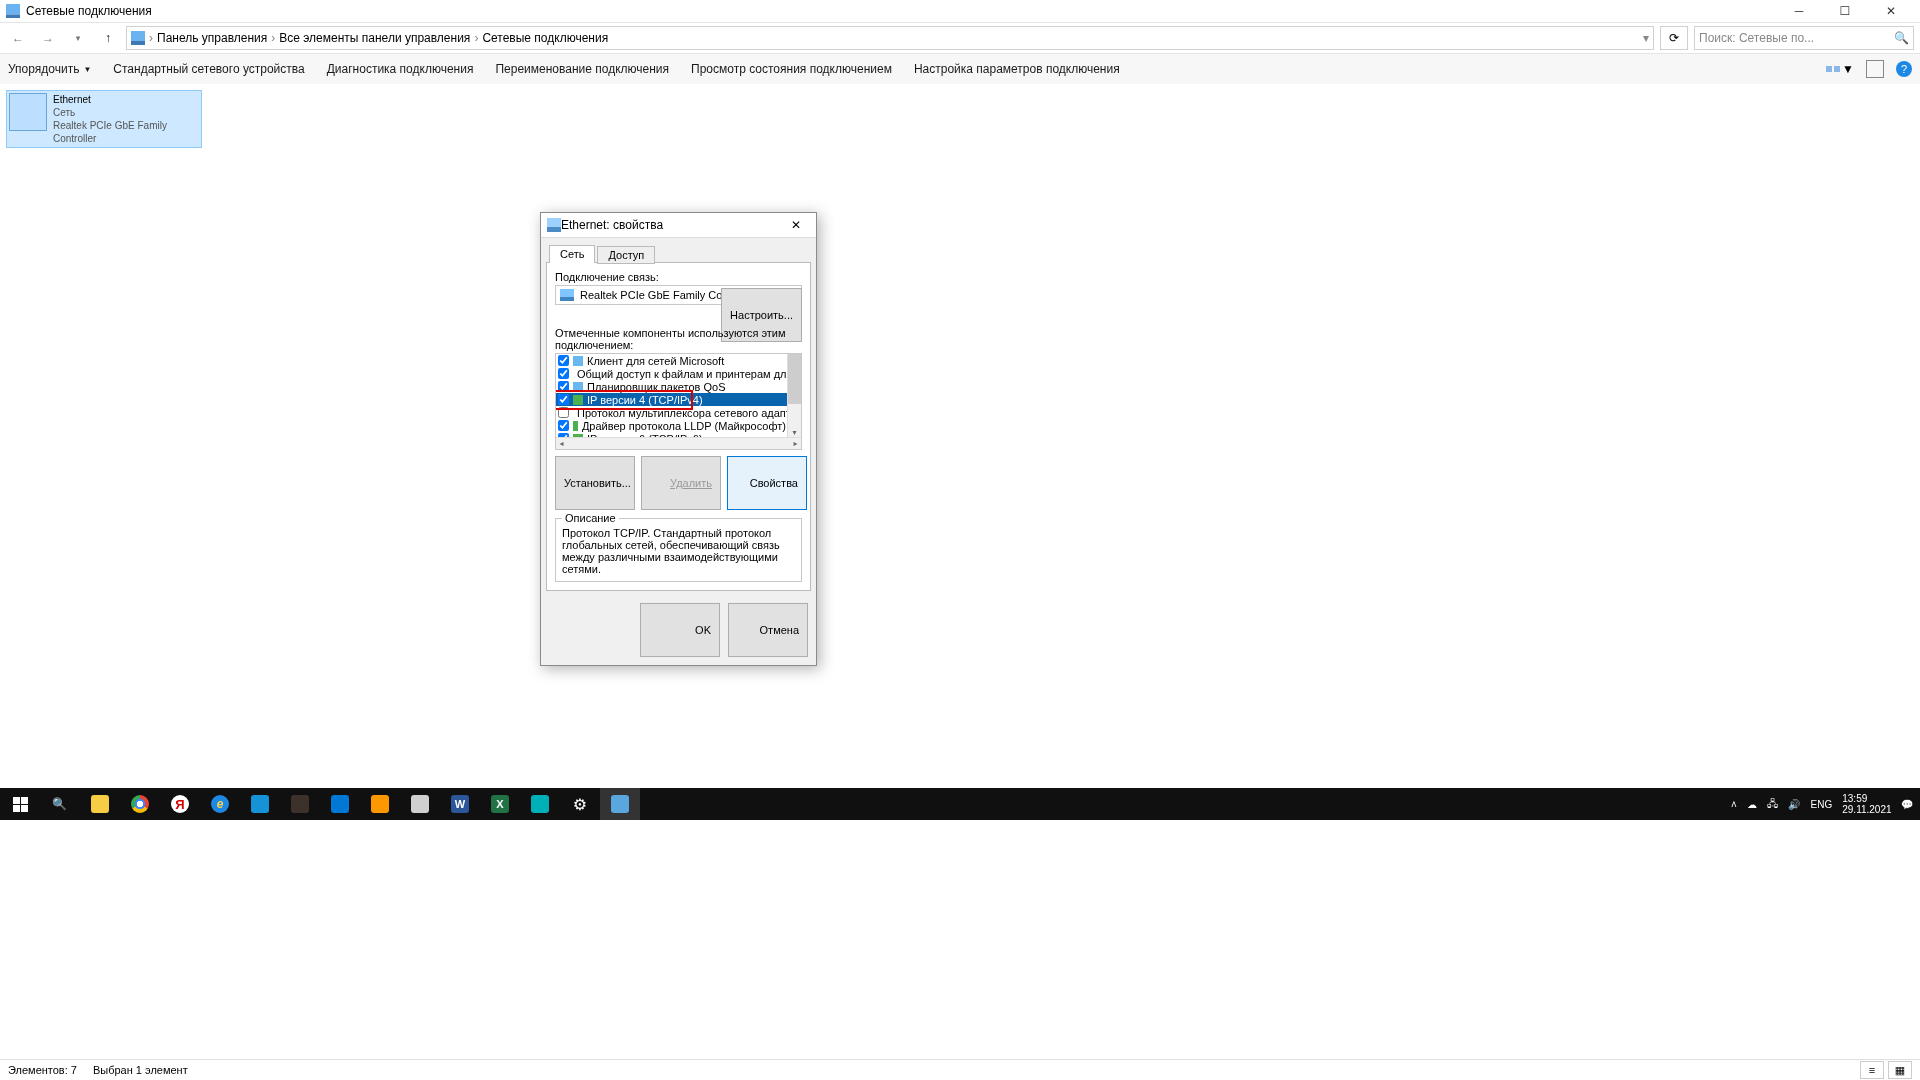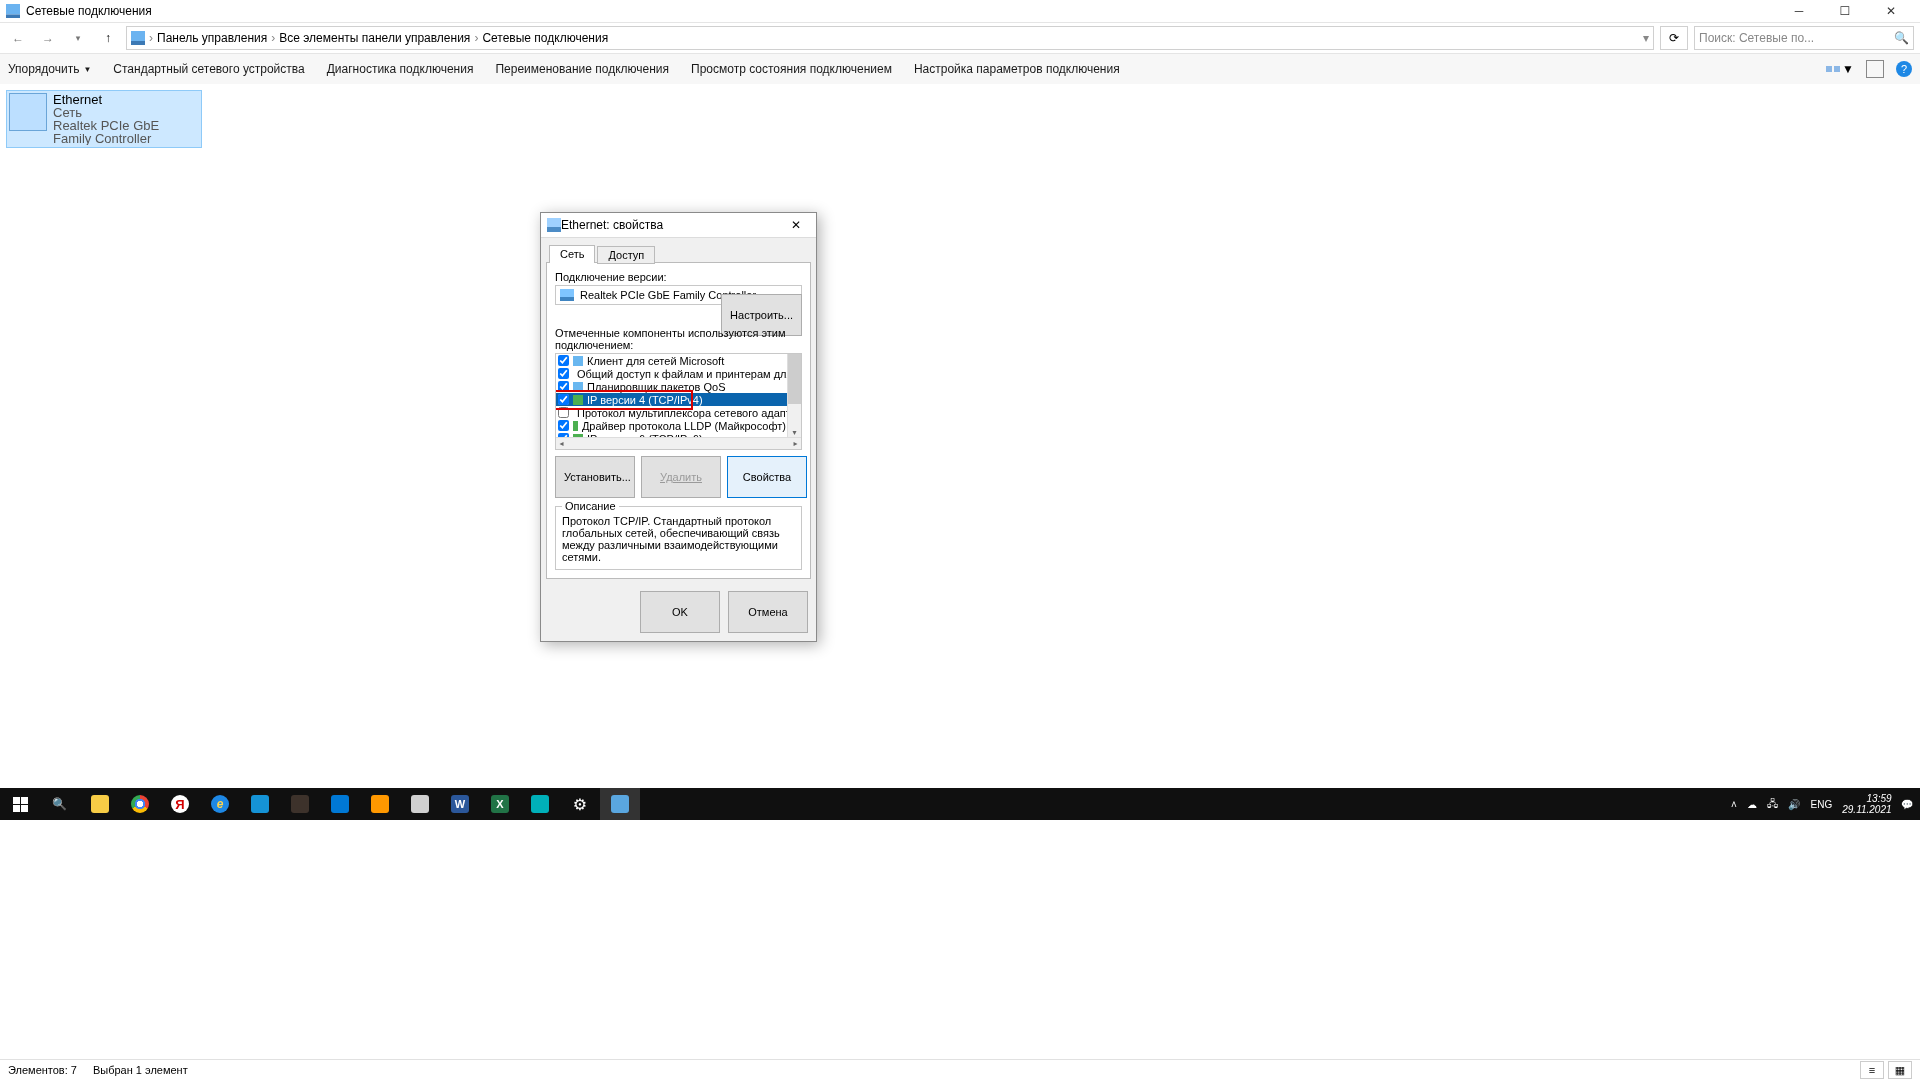--- a/index.html
+++ b/index.html
@@ -25,33 +25,33 @@
 .content{position:absolute;top:84px;left:0;right:0;bottom:20px;background:#fff;}
 .statusbar{position:absolute;bottom:0;left:0;right:0;height:20px;border-top:1px solid #e1e1e1;background:#fff;display:flex;align-items:center;font-size:11px;padding:0 8px;gap:16px;}
 .statusbar .right{margin-left:auto;display:flex;gap:4px;}
 .statusbar .viewbtn{width:22px;height:16px;border:1px solid #ccc;display:flex;align-items:center;justify-content:center;}
 
 .netitems{display:flex;gap:10px;padding:6px;}
 .netitem{display:flex;width:190px;gap:6px;padding:2px;align-items:flex-start;}
 .netitem.sel{background:#cde8ff;border:1px solid #8ecaf8;}
 .neticon{width:36px;height:36px;background:#bcdfff;border:1px solid #6aa5d8;position:relative;flex:0 0 auto;}
 .neticon.disabled::after{content:"✖";color:#c00;position:absolute;bottom:-2px;left:-4px;font-size:14px;}
-.netitem .txt{font-size:13px;line-height:13px;overflow:hidden;}
+.netitem .txt{font-size:10px;line-height:13px;overflow:hidden;}
 .netitem .nm{color:#000;}
 .netitem .ln{color:#555;}
 
 .overlay{position:absolute;top:212px;left:540px;width:275px;background:#f0f0f0;border:1px solid #8a8a8a;box-shadow:3px 3px 14px rgba(0,0,0,.3);}
 .dlg-title{height:24px;background:#fff;border-bottom:1px solid #dcdcdc;display:flex;align-items:center;padding:0 6px;}
 .dlg-title .cls{margin-left:auto;width:28px;height:20px;display:flex;align-items:center;justify-content:center;}
 .tabs{display:flex;margin:6px 4px 0 8px;position:relative;z-index:2;}
 .tab{border:1px solid #bbb;border-bottom:none;padding:2px 10px;background:#fff;font-size:11px;margin-right:2px;position:relative;top:1px;}
 .tab.inactive{background:#eee;top:2px;border-bottom:1px solid #bbb;}
 .panel{border:1px solid #bbb;margin:0 5px 6px 5px;background:#fff;padding:8px;font-size:11px;}
 .adapter-box{border:1px solid #c8c8c8;padding:3px 4px;display:flex;align-items:center;gap:6px;margin:2px 0 4px 0;}
-.btn{border:1px solid #adadad;background:#e1e1e1;padding:14px 8px;font-size:11px;min-width:62px;text-align:center;}
+.btn{border:1px solid #adadad;background:#e1e1e1;padding:20px 8px;font-size:11px;min-width:62px;text-align:right;}
 .btn.blue{border:1px solid #0078d7;background:#e5f1fb;}
 .btn.disabled{color:#9a9a9a;text-decoration:underline;}
 .list-frame{border:1px solid #c8c8c8;height:95px;position:relative;overflow:hidden;margin-top:2px;}
 .list-inner{position:absolute;top:0;left:0;right:13px;}
 .comp-row{display:flex;align-items:center;height:13px;padding:0 2px;gap:4px;}
 .comp-row input[type=checkbox]{margin:0;width:11px;height:11px;}
 .comp-row .cico{width:10px;height:10px;background:#4caf50;}
 .comp-row .cico.net{background:#69b7f0;}
 .comp-row.sel{background:#0a64ad;color:#fff;}
 .comp-row.sel .lbl{background:#0a64ad;}
@@ -63,21 +63,21 @@
 .hscroll .ar{width:11px;height:11px;display:inline-flex;align-items:center;justify-content:center;font-size:8px;color:#666;float:left;}
 .hscroll .ar.r{float:right;}
 .group{border:1px solid #c8c8c8;padding:8px 6px 6px 6px;margin-top:8px;position:relative;}
 .group .legend{position:absolute;top:-7px;left:6px;background:#fff;padding:0 3px;}
 .dlg-btns{display:flex;justify-content:flex-end;gap:8px;padding:6px 8px 8px 0;}
 
 .taskbar{position:absolute;left:0;right:0;top:788px;height:32px;background:#101010;display:flex;align-items:center;z-index:50;}
 .taskbar .t{width:40px;height:32px;display:flex;align-items:center;justify-content:center;color:#fff;}
 .taskbar .t.active{background:#333;}
 .taskbar .tray{margin-left:auto;display:flex;align-items:center;gap:10px;padding-right:6px;color:#fff;font-size:10px;}
-.taskbar .clock{line-height:11px;text-align:right;font-style:italic;}
+.taskbar .clock{line-height:11px;text-align:left;}
 .winlogo{display:grid;grid-template-columns:7px 7px;grid-template-rows:7px 7px;gap:1px;}
 .winlogo div{background:#fff;}
 .color-ico{width:18px;height:18px;border-radius:3px;}
 </style>
 </head>
 <body>
 
 <div class="titlebar">
   <svg class="tico" viewBox="0 0 16 16">
       <rect width="16" height="12" fill="#6bb3f0"></rect>
@@ -162,21 +162,21 @@
         <rect y="9" width="14" height="5" fill="#4c8cc6"></rect>
       </svg>
     <span style="margin-left:0">Ethernet: свойства</span>
     <div class="cls">✕</div>
   </div>
   <div class="tabs">
     <div class="tab">Сеть</div>
     <div class="tab inactive">Доступ</div>
   </div>
   <div class="panel">
-    <div>Подключение версии:</div>
+    <div>Подключение связь:</div>
     <div class="adapter-box">
       <svg width="14" height="12">
           <rect width="14" height="8" fill="#7fc5ff"></rect>
           <rect y="8" width="14" height="4" fill="#3f84c1"></rect>
         </svg>
       <span>Realtek PCIe GbE Family Controller</span>
     </div>
     <div style="text-align:right;margin-bottom:6px;">
       <span class="btn">Настроить...</span>
     </div>

